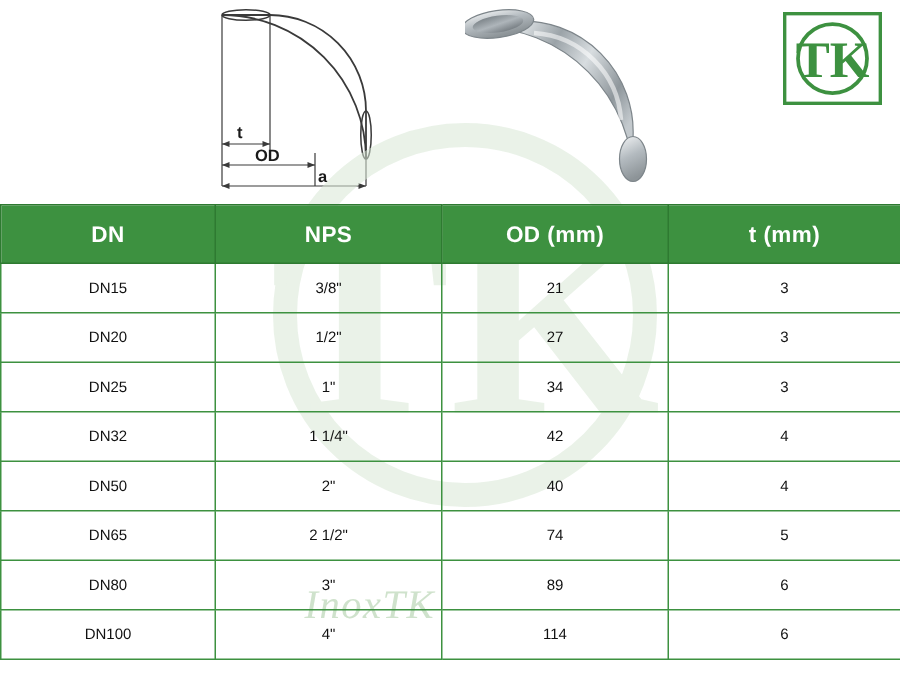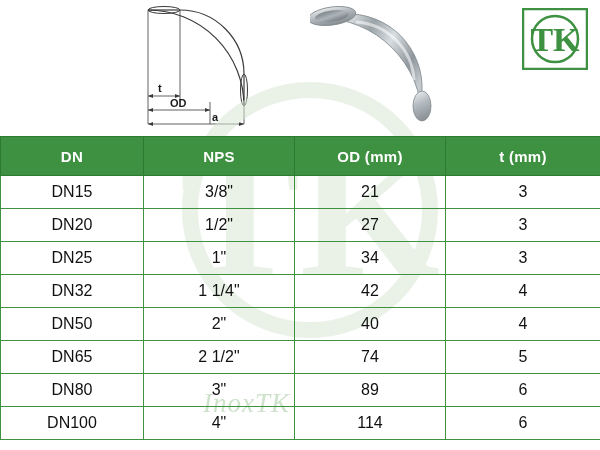--- a/index.html
+++ b/index.html
@@ -89,21 +89,21 @@
     font-size: 15px;
     font-weight: bold;
     height: 36px;
     border: 1px solid #2e7a31;
     text-align: center;
     letter-spacing: .3px;
     margin-top: 32px;
   }
   tbody td {
     height: 30px;
-    font-size: 16px;
+    font-size: 10px;
     color: #111111;
     text-align: center;
     border: 1px solid #3d9140;
     background: transparent;
   }
   col.c1 { width: 143px; }
   col.c2 { width: 151px; }
   col.c3 { width: 151px; }
   col.c4 { width: 155px; }
 

